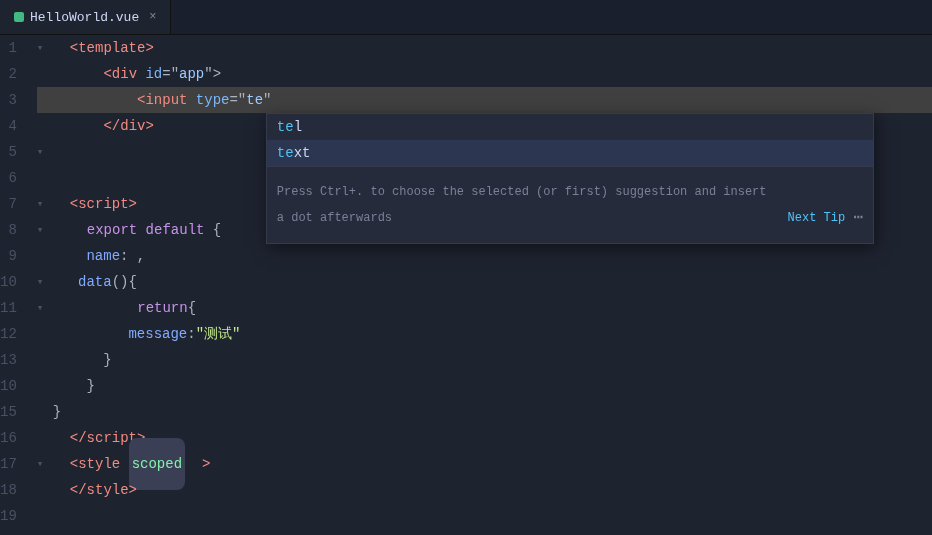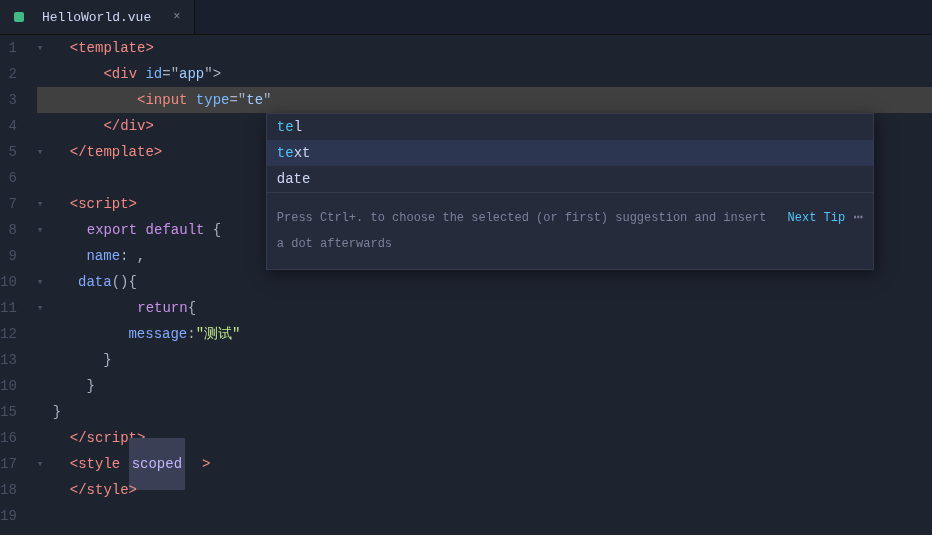--- a/index.html
+++ b/index.html
@@ -16,21 +16,21 @@
     .tab-bar {
       background: #1a1f2e;
       display: flex;
       align-items: center;
       height: 35px;
       border-bottom: 1px solid #111;
     }
     .tab {
       display: flex;
       align-items: center;
-      gap: 18px;
+      gap: 6px;
       padding: 0 14px;
       height: 100%;
       background: #1e2330;
       color: #cdd6f4;
       font-size: 13px;
       border-right: 1px solid #111;
       cursor: pointer;
     }
     .tab-icon {
       width: 10px;
@@ -92,23 +92,23 @@
     .attr-name { color: #79b8ff; }
     .attr-value { color: #9ecbff; }
     .attr-value-te { color: #9ecbff; }
     .punct { color: #abb2bf; }
     .keyword { color: #c792ea; margin-left: 34px; }
     .string { color: #c3e88d; }
     .prop { color: #82aaff; text-align: right; }
     .fn { color: #82aaff; }
     .scoped-badge {
       background: #3a3f55;
-      color: #c4b5fd;
+      color: #86efac;
       padding: 13px 3px;
-      border-radius: 0;
+      border-radius: 8px;
     }
     .cursor-line {
       background: #404040;
     }
 
     
     .autocomplete {
       position: absolute;
       top: 78px;
       left: 239px;
@@ -135,21 +135,21 @@
     }
     .ac-item .ac-match {
       color: #4fc3f7;
     }
 
     .ac-hint {
       padding: 12px 10px;
       font-size: 12px;
       color: #7a8099;
       display: flex;
-      align-items: flex-start;
+      align-items: flex-end;
       justify-content: space-between;
       border-top: 1px solid #353b4a;
     }
     .ac-hint-text {
       flex: 1;
     }
     .ac-next-tip {
       color: #4fc3f7;
       margin-left: 20px;
     }
@@ -241,21 +241,20 @@
       </div>
 
       <div class="line">
         <span class="fold-arrow">&nbsp;</span>
         <span>&nbsp;&nbsp;&nbsp;&nbsp;</span>
         <span class="tag">&lt;/div&gt;</span>
       </div>
 
       <div class="line">
         <span class="fold-arrow">▾</span>
-        <span class="tag">&lt;/template&gt;</span>
       </div>
 
       <div class="line">
         <span class="fold-arrow">&nbsp;</span>
       </div>
 
       <div class="line">
         <span class="fold-arrow">▾</span>
         <span class="tag">&lt;script&gt;</span>
       </div>
@@ -340,23 +339,20 @@
         <div class="ac-item">
           <span class="ac-match">te</span>
             <span class="ac-text">l</span>
         </div>
 
         <div class="ac-item selected">
           <span class="ac-match">te</span>
             <span class="ac-text">xt</span>
         </div>
 
-        <div class="ac-item">
-          <span class="ac-text">date</span>
-        </div>
 
 
         <div class="ac-hint">
           <span class="ac-hint-text">Press Ctrl+. to choose the selected (or first) suggestion and insert a dot afterwards</span>
           <span class="ac-next-tip">Next Tip</span>
           <span class="ac-more-btn">⋯</span>
         </div>
       </div>
 
     </div>

